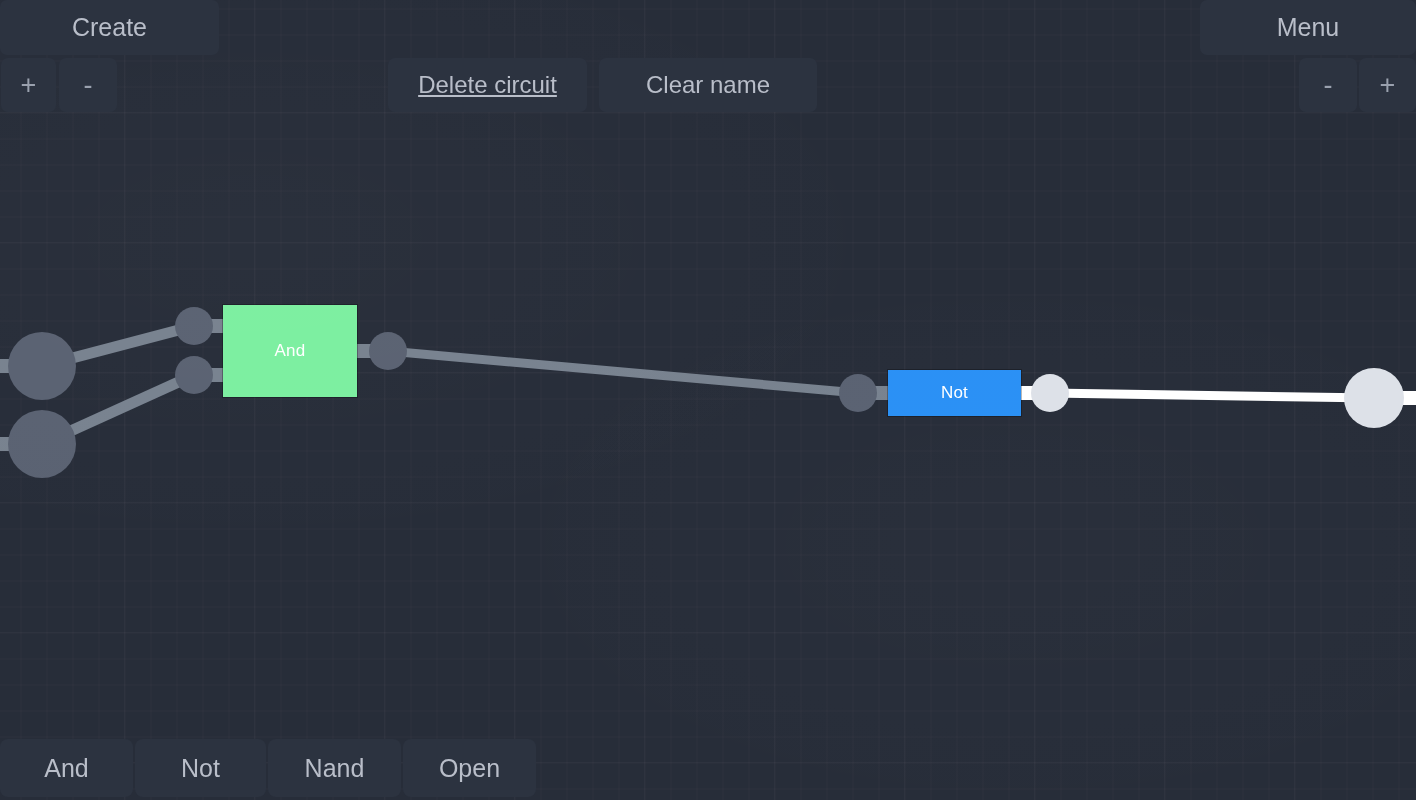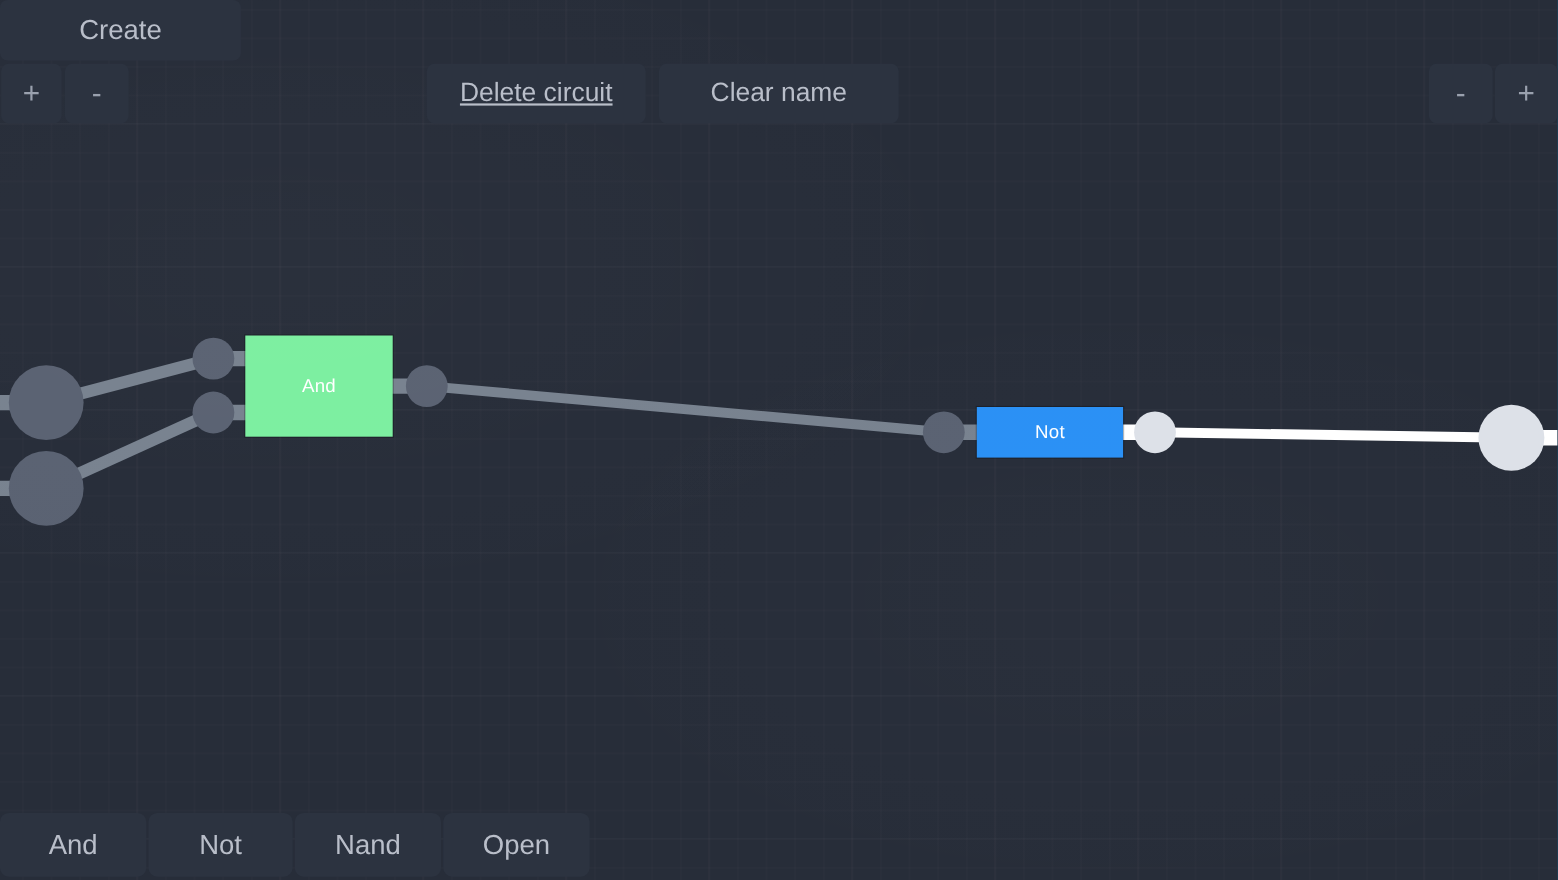--- a/index.html
+++ b/index.html
@@ -2,21 +2,21 @@
 <html><head>
 <meta charset="utf-8">
 <title>Circuit Board</title>
 <style>
   html,body{margin:0;padding:0;background:#272d39;}
   body{
     width:1416px;height:800px;overflow:hidden;position:relative;
     font-family:"Liberation Sans","DejaVu Sans",sans-serif;
     -webkit-font-smoothing:antialiased;
   }
-  #app{position:absolute;inset:0;background:#0369a1;}
+  #app{position:absolute;inset:0;background:#eab308;}
 
   
   .board{
     position:absolute;left:0;top:0;width:1416px;height:800px;
     background-color:#272d39;
     background-image:
       linear-gradient(to right, rgba(255,255,255,0.018) 1px, transparent 1px),
       linear-gradient(to bottom, rgba(255,255,255,0.018) 1px, transparent 1px),
       linear-gradient(to right, rgba(255,255,255,0.012) 2px, transparent 2px),
       linear-gradient(to bottom, rgba(255,255,255,0.012) 2px, transparent 2px);
@@ -105,20 +105,21 @@
     <div id="gate-layer">
         <div class="gate" style="left: 223px; top: 305px; width: 134px; height: 92px; background: rgb(124, 239, 160);">And</div>
         <div class="gate" style="left: 888px; top: 370px; width: 133px; height: 46px; background: rgb(42, 144, 245);">Not</div>
       </div>
   </div>
 
   <div class="topbar">
     <button class="btn lg" style="left:0px;top:0px;width:219px;height:55px;">Create</button>
 
 
+    <button class="btn lg" style="left:1200px;top:0px;width:216px;height:55px;">Menu</button>
   </div>
 
   <div class="toolbar2">
     <button class="btn sym" style="left:1px;top:0px;width:55px;height:54px;">+</button>
     <button class="btn sym" style="left:59px;top:0px;width:58px;height:54px;">-</button>
 
     <button class="btn md" style="left:388px;top:0px;width:199px;height:54px;text-decoration:underline;">Delete circuit</button>
     <button class="btn md" style="left:599px;top:0px;width:218px;height:54px;">Clear name</button>
 
     <button class="btn sym" style="left:1299px;top:0px;width:58px;height:54px;">-</button>

